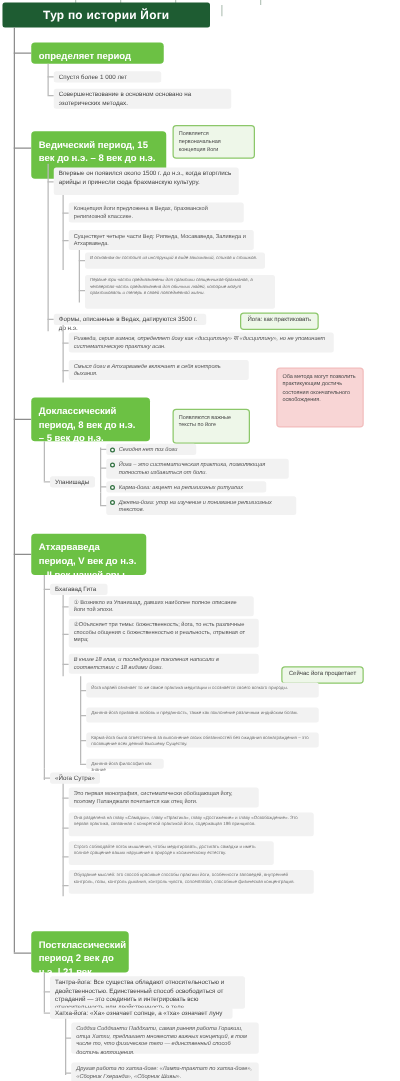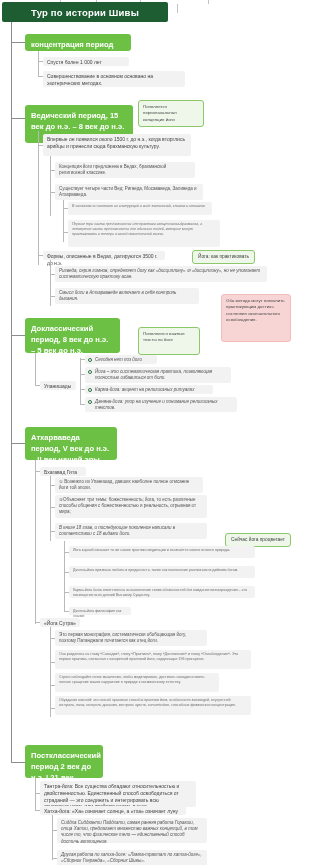--- a/index.html
+++ b/index.html
@@ -97,28 +97,28 @@
 <div class="tickrow">
   <div class="tick" style="left:60px;top:0;height:6px;"></div>
   <div class="tick" style="left:96px;top:0;height:5px;"></div>
   <div class="tick" style="left:140px;top:0;height:6px;"></div>
   <div class="tick" style="left:177px;top:4px;height:9px;"></div>
   <div class="tick" style="left:208px;top:0;height:4px;"></div>
   <div class="tick" style="left:2px;top:4px;height:14px;background:#e6efe8;width:2px;"></div>
 </div>
 
 <div class="root-bar">
-  <span class="root-title">Тур по истории Шивы</span>
+  <span class="root-title">Тур по истории Йоги</span>
 </div>
 
 <div class="spine"></div>
 
 <div class="stub" style="left:11px;top:42px;width:14px;"></div>
 <div class="period" style="left:25px;top:34px;width:106px;height:17px;">
-  <span>концентрация период</span>
+  <span>определяет период</span>
 </div>
 <div class="vline" style="left:38px;top:51px;height:25px;"></div>
 <div class="hline" style="left:38px;top:61px;width:5px;"></div>
 <div class="chip l1" style="left:43px;top:57px;width:86px;height:9px;">Спустя более 1 000 лет</div>
 <div class="hline" style="left:38px;top:76px;width:5px;"></div>
 <div class="chip l1" style="left:43px;top:71px;width:142px;height:16px;">Совершенствование в основном основано на эзотерических методах.</div>
 
 <div class="stub" style="left:11px;top:118px;width:14px;"></div>
 <div class="period" style="left:25px;top:105px;width:108px;height:38px;">
   <span>Ведический период, 15 век до н.э. – 8 век до н.э.</span>

